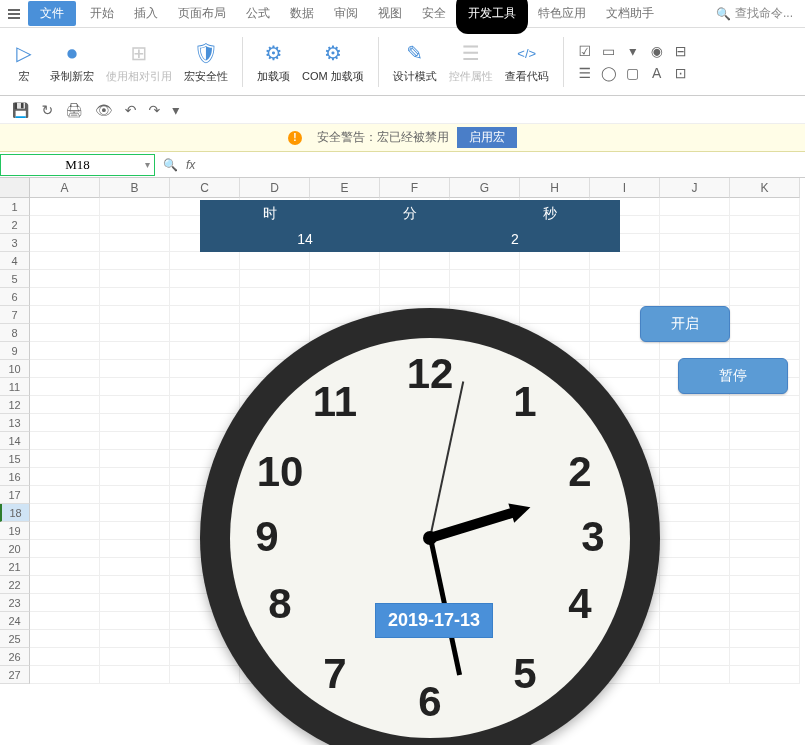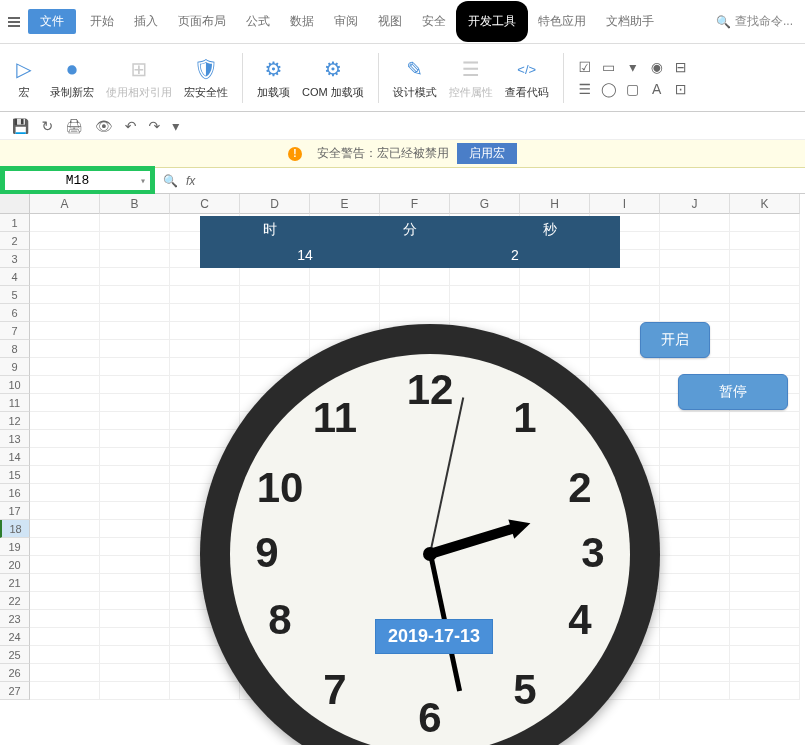--- a/index.html
+++ b/index.html
@@ -1,19 +1,19 @@
 <!DOCTYPE html>
 <html><head>
   <meta charset="utf-8">
   <style>
     * { margin: 0; padding: 0; box-sizing: border-box; }
     body { font-family: "Microsoft YaHei", sans-serif; font-size: 12px; background: #fff; width: 805px; height: 745px; overflow: hidden; }
     
     
-    .menubar { display: flex; align-items: center; background: #fff; border-bottom: 1px solid #ddd; height: 44px; padding: 0 4px; }
+    .menubar { display: flex; align-items: center; background: #fff; border-bottom: 1px solid #ddd; height: 28px; padding: 0 4px; }
     .menu-icon { width: 20px; display: flex; flex-direction: column; gap: 2px; padding: 4px; }
     .menu-icon span { height: 2px; background: #666; }
     .menu-item { padding: 4px 10px; cursor: pointer; color: #737373; }
     .menu-item.file { background: #4a90d9; color: #fff; border-radius: 2px; margin: 0 4px; padding: 4px 12px; }
     .menu-item.active { background: #000000; color: #fff; border-radius: 12px; padding: 12px 12px; }
     .menu-search { margin-left: auto; display: flex; align-items: center; color: #888; gap: 4px; padding-right: 8px; }
     
     
     .ribbon { display: flex; align-items: center; background: #fff; border-bottom: 1px solid #ccc; height: 68px; padding: 4px 8px; gap: 12px; }
     .ribbon-group { display: flex; gap: 8px; align-items: flex-start; }
@@ -32,21 +32,21 @@
     .quickbar .qicon { color: #666; cursor: pointer; font-size: 14px; }
     
     
     .warnbar { display: flex; align-items: center; justify-content: center; background: #fffde7; height: 28px; gap: 8px; border-bottom: 1px solid #e0dda0; }
     .warn-icon { width: 14px; height: 14px; background: #ff9800; border-radius: 50%; color: #fff; display: flex; align-items: center; justify-content: center; font-size: 10px; font-weight: bold; }
     .warn-text { color: #666; margin-left: 7px; }
     .warn-btn { background: #4a7ec8; color: #fff; padding: 2px 12px; border: none; cursor: pointer; font-size: 12px; }
     
     
     .formulabar { display: flex; align-items: center; background: #fff; height: 26px; border-bottom: 1px solid #ccc; }
-    .namebox { width: 155px; border: 5px solid #22c55e; padding: 2px 6px; text-align: center; font-family: Liberation Mono, monospace; font-size: 13px; display: flex; align-items: center; justify-content: center; position: relative; }
+    .namebox { width: 155px; border: 1px solid #22c55e; padding: 2px 6px; text-align: center; font-family: Liberation Serif, serif; font-size: 13px; display: flex; align-items: center; justify-content: center; position: relative; }
     .namebox::after { content: "▾"; position: absolute; right: 4px; color: #888; font-size: 10px; }
     .fx-section { display: flex; align-items: center; gap: 8px; padding: 0 8px; }
     .fx-icon { color: #666; cursor: pointer; }
     .formula-input { flex: 1; border: none; outline: none; padding: 2px 6px; }
     
     
     .sheet-container { position: relative; background: #fff; }
     .colheaders { display: flex; height: 20px; }
     .corner { width: 30px; background: #f0f0f0; border-right: 1px solid #ccc; border-bottom: 1px solid #ccc; }
     .colhead { width: 70px; text-align: center; background: #f8f8f8; border-right: 1px solid #ddd; border-bottom: 1px solid #ccc; color: #666; line-height: 20px; font-size: 12px; }
@@ -57,21 +57,21 @@
     .cells { position: relative; flex: 1; }
     .cellrow { display: flex; height: 18px; }
     .cell { width: 70px; height: 18px; border-right: 1px solid #eee; border-bottom: 1px solid #eee; }
     
     
     .timebox { position: absolute; left: 170px; top: 2px; width: 420px; background: #2a5578; color: #fff; }
     .timebox-row { display: flex; height: 26px; }
     .timebox-cell { flex: 1; text-align: center; line-height: 26px; font-size: 14px; }
     
     
-    .ctrl-btn { position: absolute; background: #5b9bd5; color: #fff; border: 1px solid #4682c4; border-radius: 6px; padding: 8px 20px; cursor: pointer; font-size: 14px; box-shadow: 0 1px 2px rgba(0,0,0,0.2); }
+    .ctrl-btn { position: absolute; background: #5b9bd5; color: #fff; border: 1px solid #4682c4; border-radius: 6px; padding: 8px 30px; cursor: pointer; font-size: 14px; box-shadow: 0 1px 2px rgba(0,0,0,0.2); }
     .ctrl-btn.start { left: 610px; top: 108px; }
     .ctrl-btn.pause { left: 648px; top: 160px; padding: 8px 40px; }
     
     
     .clock-wrap { position: absolute; left: 170px; top: 110px; }
     .clock { width: 460px; height: 460px; border-radius: 50%; background: #2a2a2a; display: flex; align-items: center; justify-content: center; position: relative; box-shadow: 0 4px 12px rgba(0,0,0,0.3); }
     .clock-face { width: 400px; height: 400px; border-radius: 50%; background: #f5f5f0; position: relative; }
     .clock-num { position: absolute; font-size: 42px; font-weight: bold; color: #222; width: 50px; text-align: center; }
     .n12 { top: 12px; left: 175px; }
     .n1 { top: 40px; right: 80px; }

